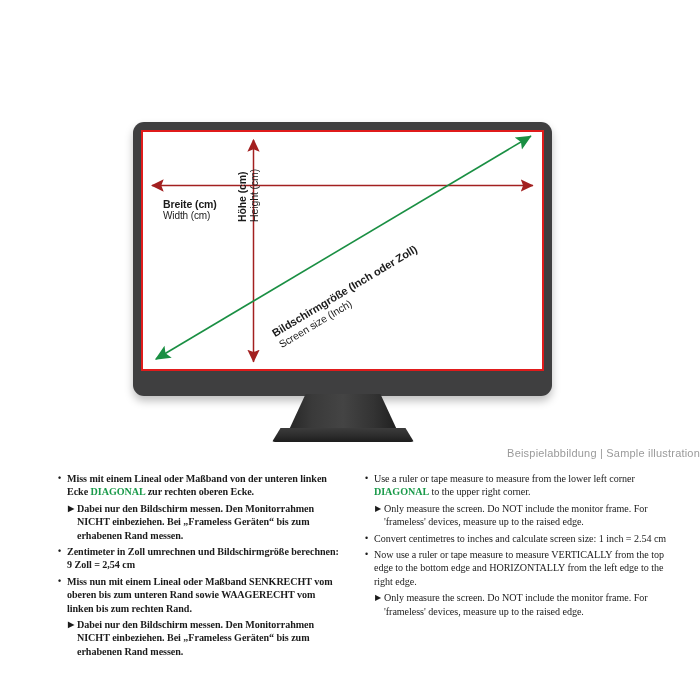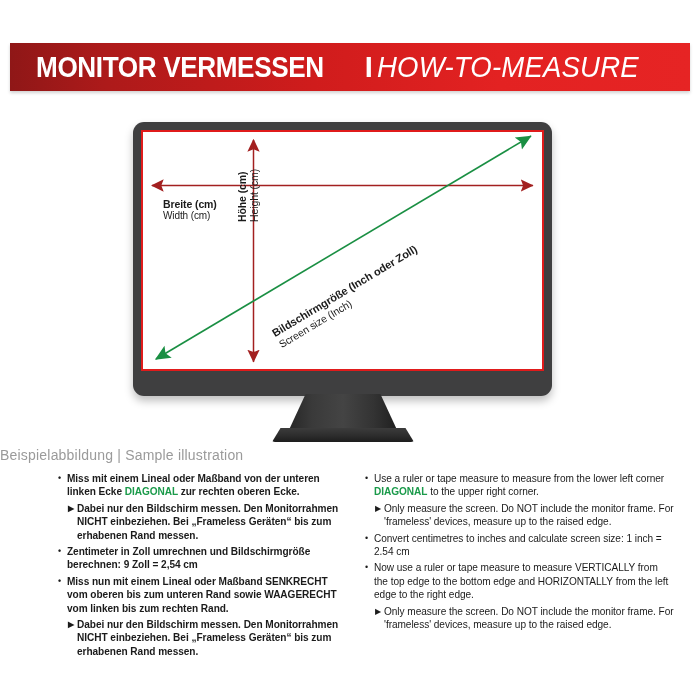--- a/index.html
+++ b/index.html
@@ -106,22 +106,22 @@
     background: linear-gradient(to bottom, #3c3c3c 0%, #2b2b2b 60%, #1d1d1d 100%);
     clip-path: polygon(6% 0%, 94% 0%, 100% 100%, 0% 100%);
     border-radius: 0 0 3px 3px;
     box-shadow: 0 3px 6px rgba(0,0,0,0.22);
   }
   #caption {
     position: absolute;
     left: 0;
     top: 447px;
     width: 700px;
-    text-align: left;
-    font-size: 14px;
+    text-align: right;
+    font-size: 11px;
     color: #9a9a9a;
     letter-spacing: 0.2px;
   }
 
   
   #overlay {
     position: absolute;
     left: 0;
     top: 0;
     width: 700px;
@@ -209,20 +209,21 @@
   }
   .marker.tri {
     width: 9px;
     font-size: 8px;
   }
   .txt {
     color: #1b1b1b;
     font-size: 10.1px;
     line-height: 13.4px;
     letter-spacing: -0.05px;
+    font-family: Liberation Serif, serif;
   }
   #col-de .txt {
     font-weight: 700;
   }
   #col-de .marker {
     font-weight: 700;
   }
   #col-en .txt {
     font-weight: 400;
   }
@@ -233,25 +234,20 @@
   .hl {
     color: #1a9a4a;
     font-weight: 700;
   }
 </style>
 </head>
 <body>
 
 <div id="page">
 
-  <div id="banner">
-    <div id="banner-text">
-      <span class="de">MONITOR VERMESSEN</span><span class="sep">I</span><span class="en">HOW-TO-MEASURE</span>
-    </div>
-  </div>
 
   <div id="monitor-wrap">
 
     <div id="bezel"></div>
     <div id="screen"></div>
     <div id="stand-neck"></div>
     <div id="stand-base"></div>
 
     <svg id="overlay" viewBox="0 0 700 460">
       <defs>

